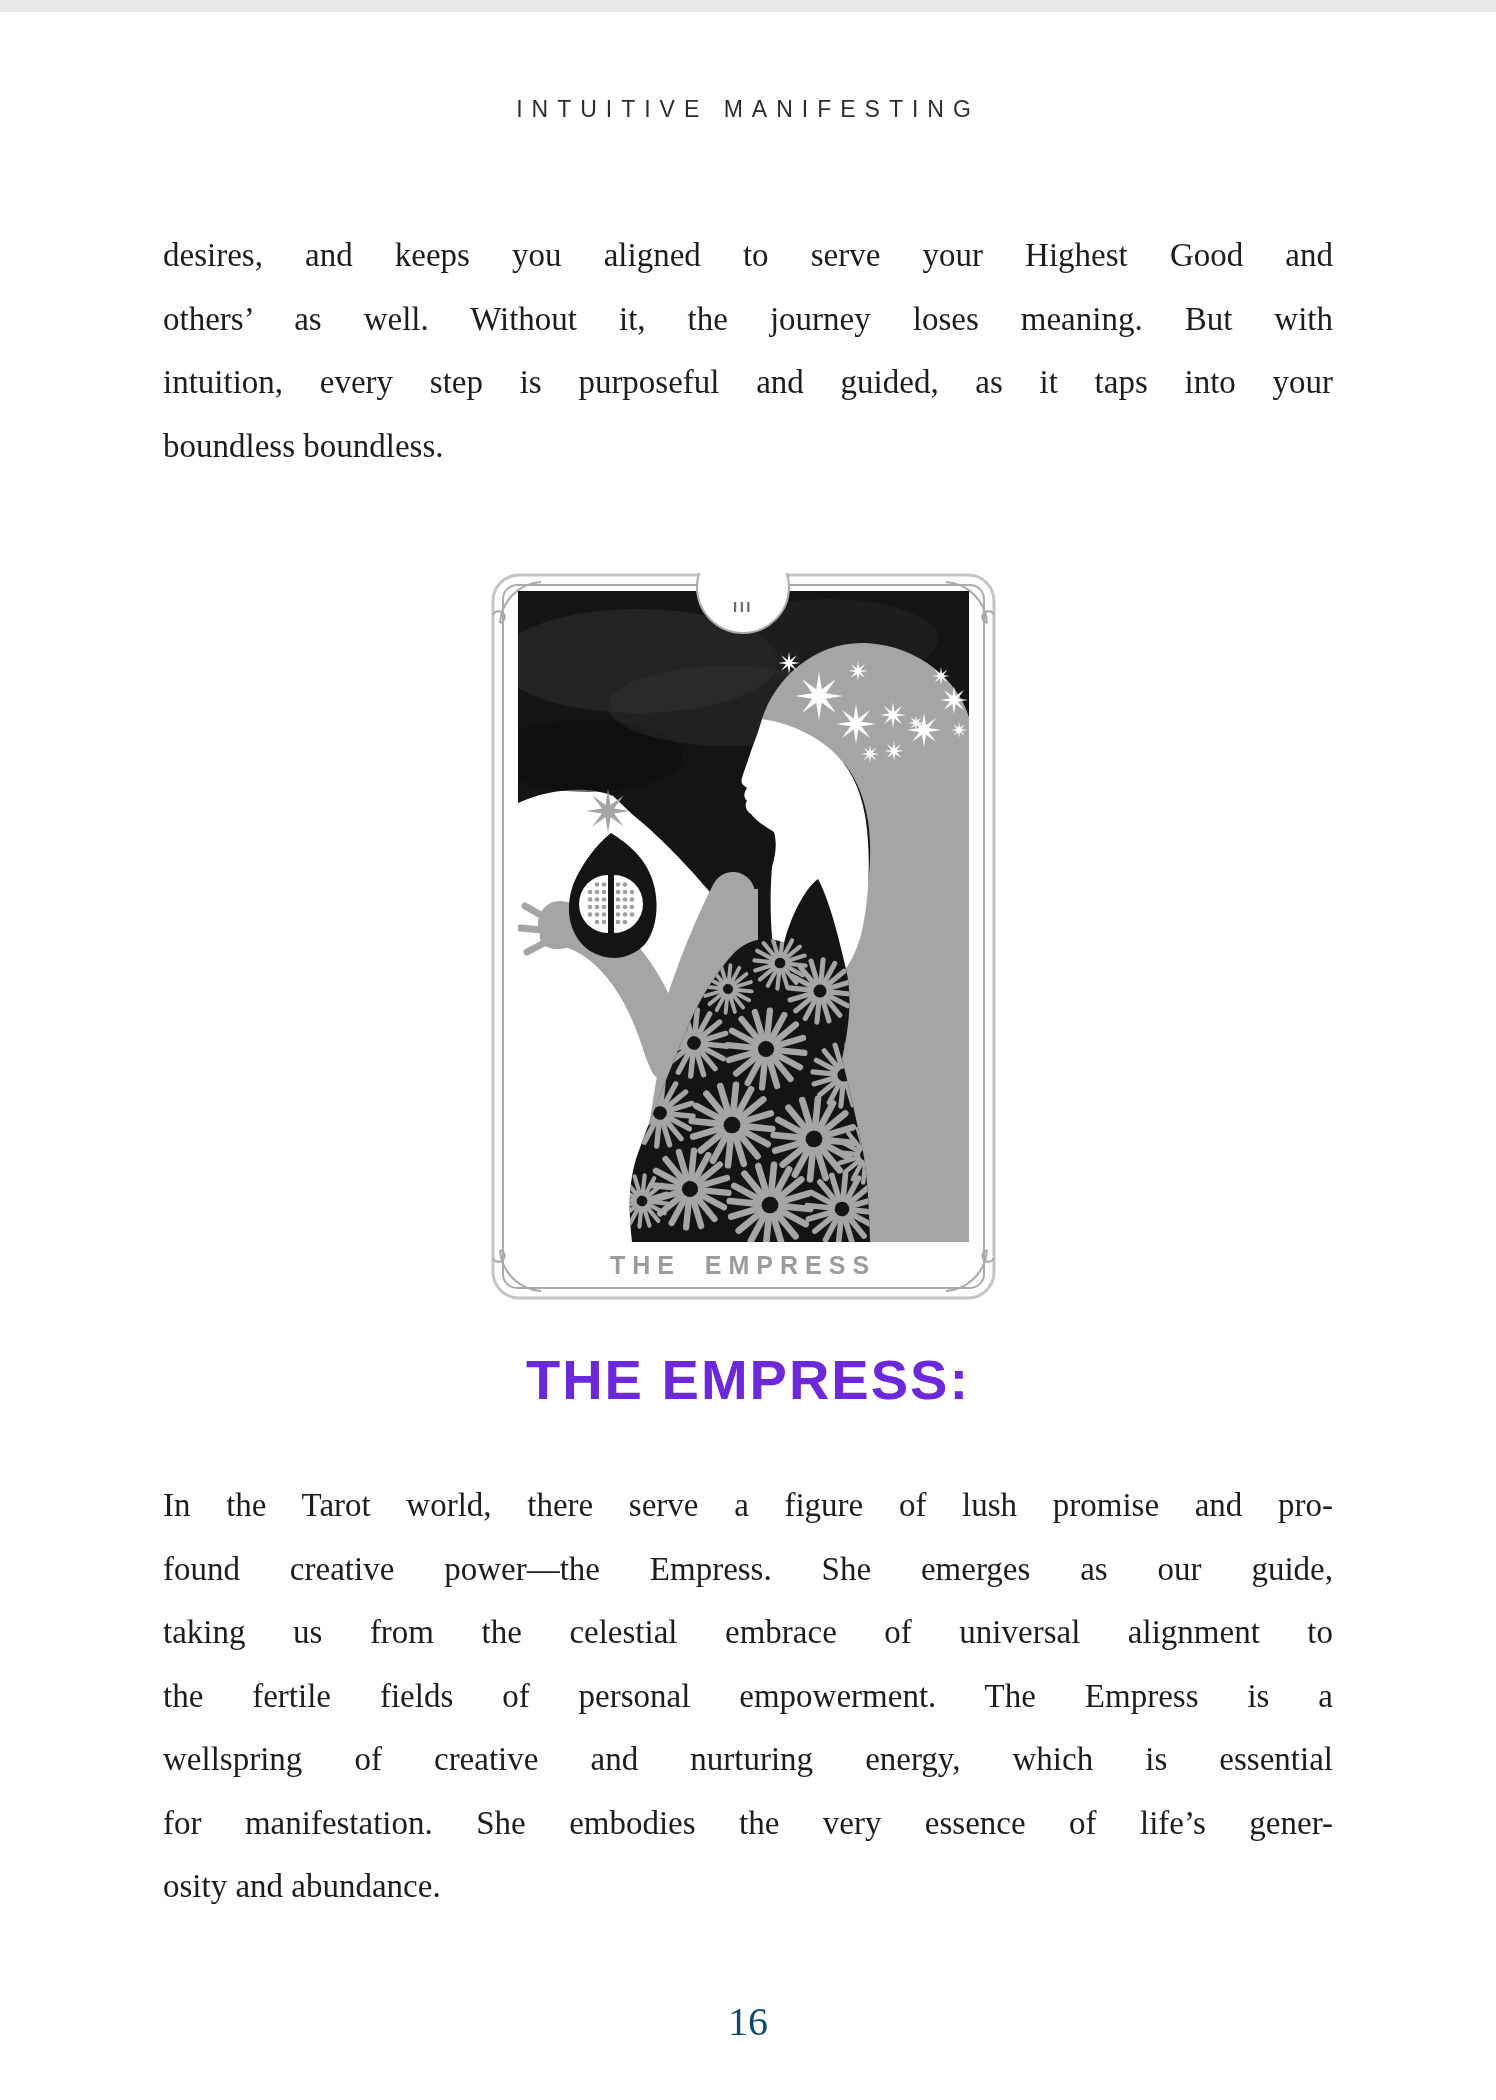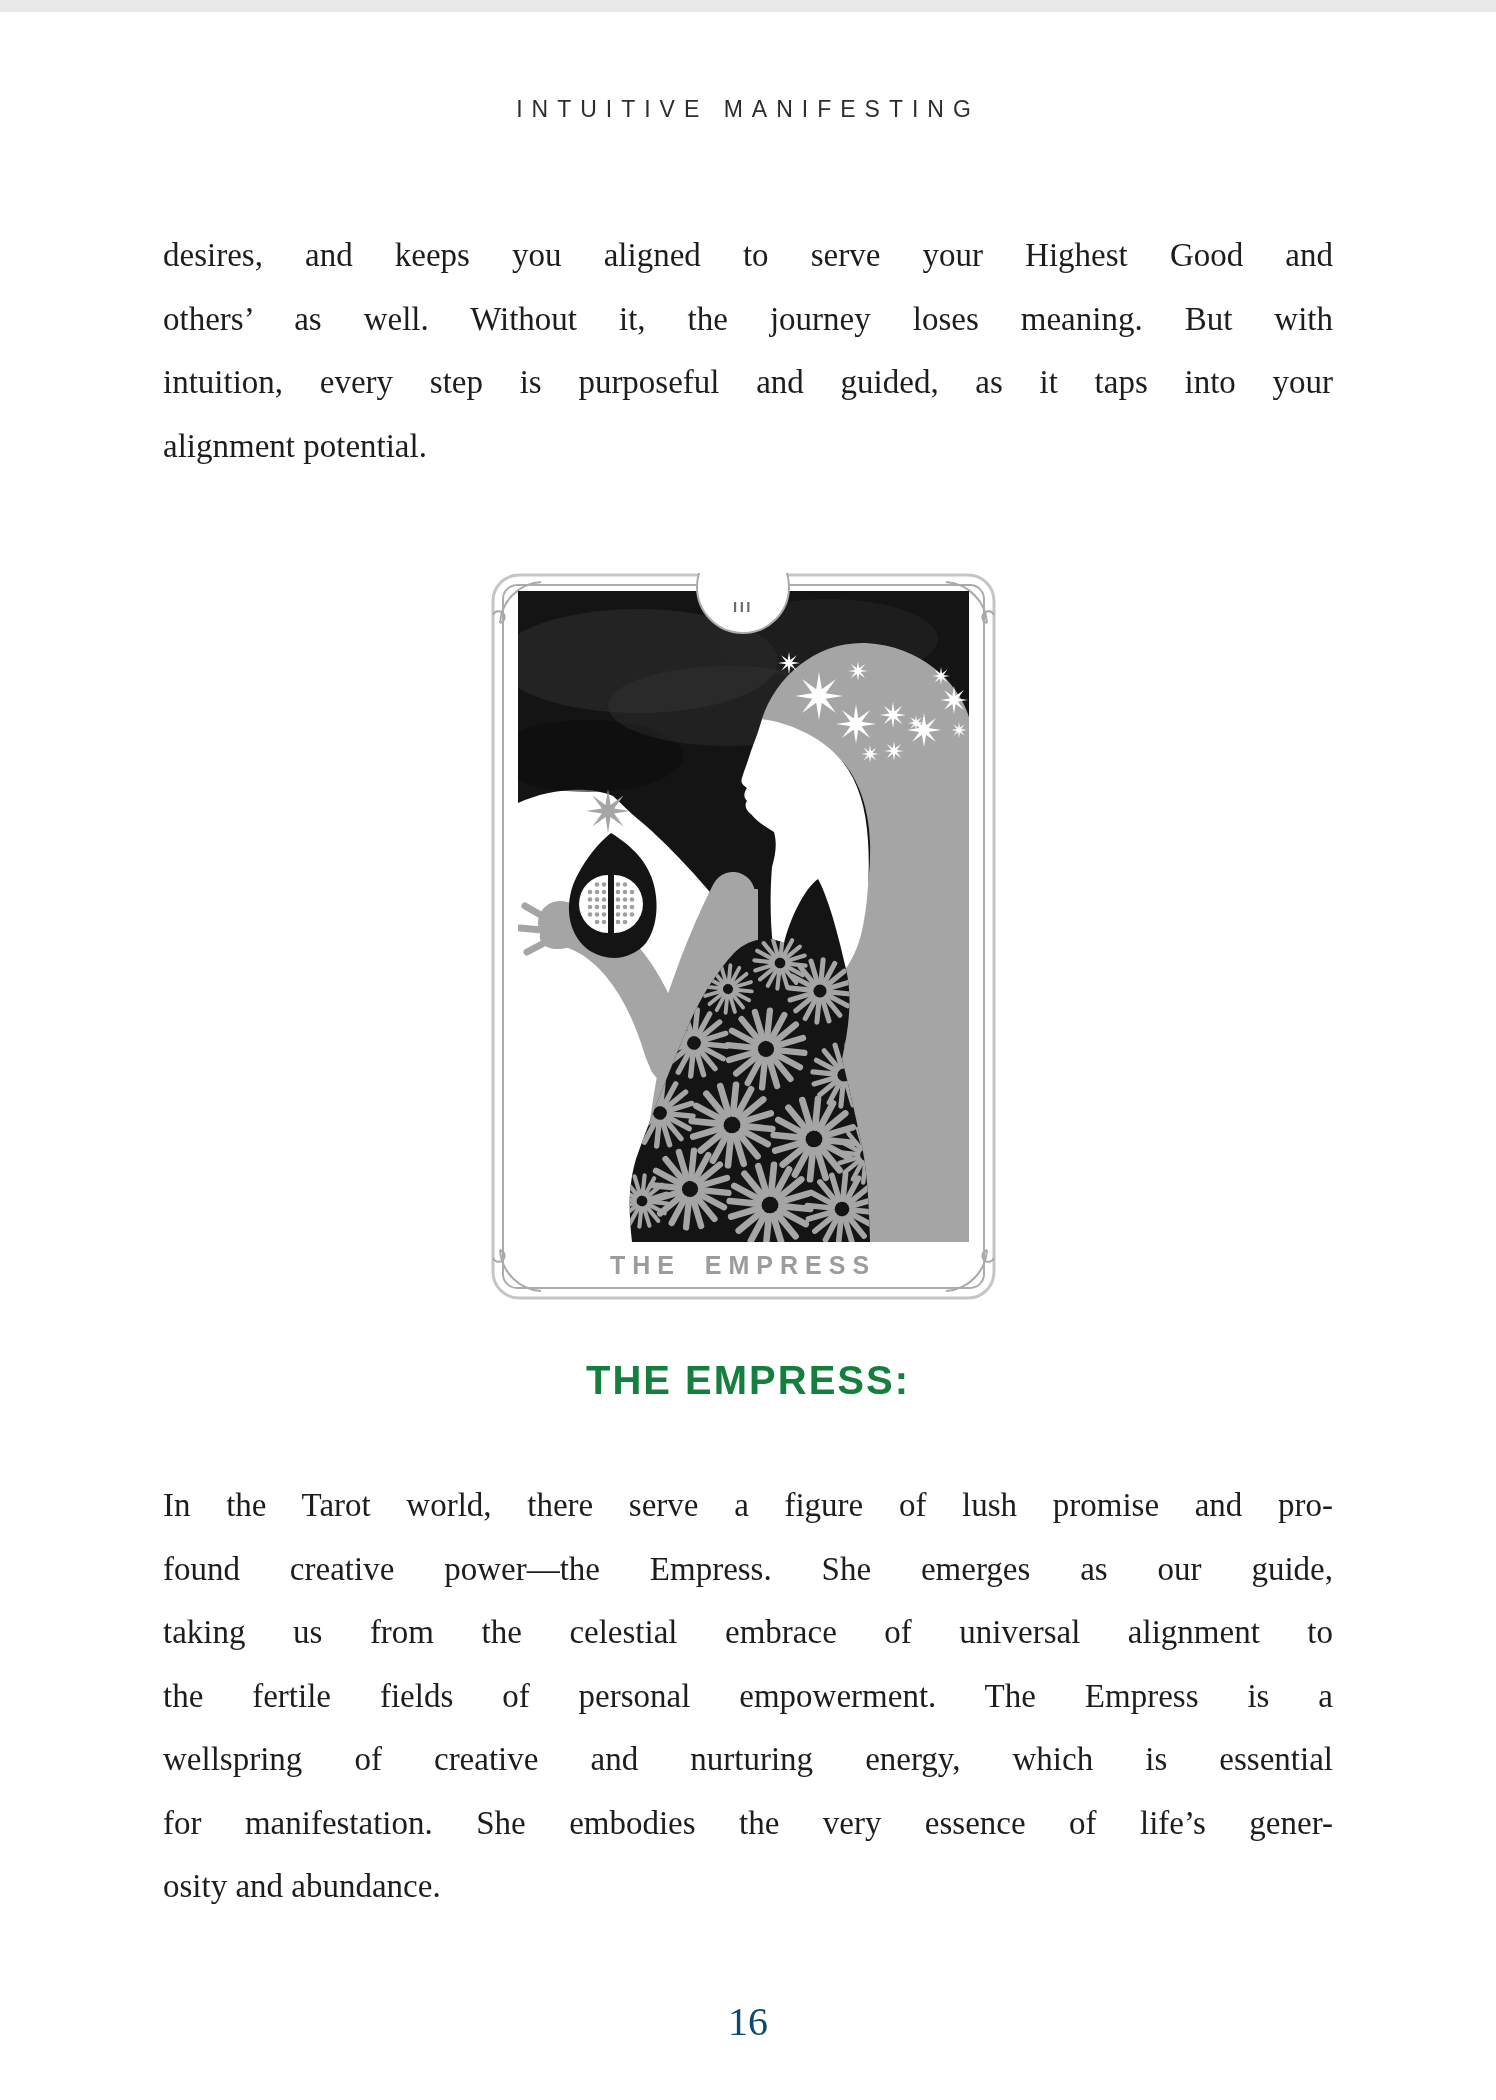--- a/index.html
+++ b/index.html
@@ -12,42 +12,42 @@
     font-family:"Liberation Sans",sans-serif;font-size:23px;font-weight:400;
     letter-spacing:9px;color:#2d2d2d;
   }
   .para{position:absolute;left:163px;width:1170px;font-size:33px;line-height:63.5px;}
   .para-1{top:212px;}
   .para-2{top:1462px;}
   .pline{text-align:justify;text-align-last:justify;white-space:nowrap;}
   .pline.last{text-align:last left;text-align-last:left;white-space:normal;}
   .section-heading{
     position:absolute;top:1337px;left:0;width:100%;text-align:center;
-    font-family:"Liberation Sans",sans-serif;font-weight:bold;font-size:40px;
-    line-height:62px;letter-spacing:2px;color:#15803d;
+    font-family:"Liberation Sans",sans-serif;font-weight:bold;font-size:56px;
+    line-height:62px;letter-spacing:2px;color:#6d28d9;
   }
   .card-wrap{position:absolute;left:491px;top:561px;width:505px;height:727px;}
   .page-number{
     position:absolute;top:1986px;left:0;width:100%;text-align:center;
     font-size:40px;color:#0c4a6e;
   }
   svg text{font-family:"Liberation Sans",sans-serif;}
 </style>
 </head>
 <body>
 
 <div class="page">
 
   <div class="running-head">INTUITIVE MANIFESTING</div>
 
   <div class="para para-1">
     <div class="pline">desires, and keeps you aligned to serve your Highest Good and</div>
     <div class="pline">others’ as well. Without it, the journey loses meaning. But with</div>
     <div class="pline">intuition, every step is purposeful and guided, as it taps into your</div>
-    <div class="pline last">alignment potential.</div>
+    <div class="pline last">boundless boundless.</div>
   </div>
 
   <div class="card-wrap">
     <svg width="505" height="727" viewBox="0 0 505 727">
       <defs>
         <clipPath id="imgClip">
             <rect x="27" y="18" width="451" height="651"></rect>
           </clipPath>
         <clipPath id="dressClip">
           <path d="M300,288 C286,298 272,328 266,352 C250,344 230,348 216,362 C196,384 178,414 166,445 C150,484 132,528 118,568 C111,592 110,616 114,651 L352,651 C351,612 349,574 342,546 C336,518 330,492 324,468 C332,432 334,404 328,378 C322,352 312,310 300,288 Z"></path>

